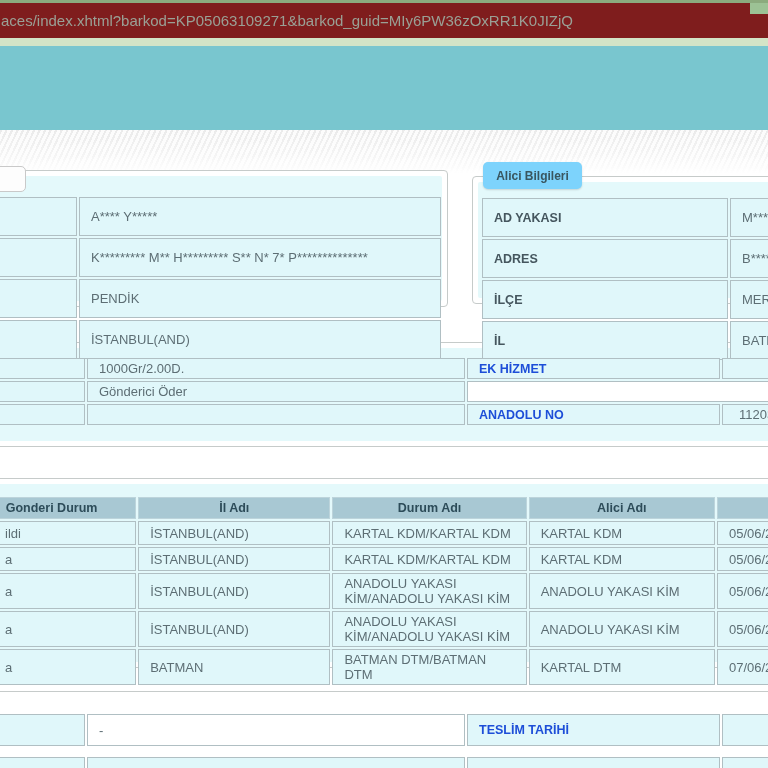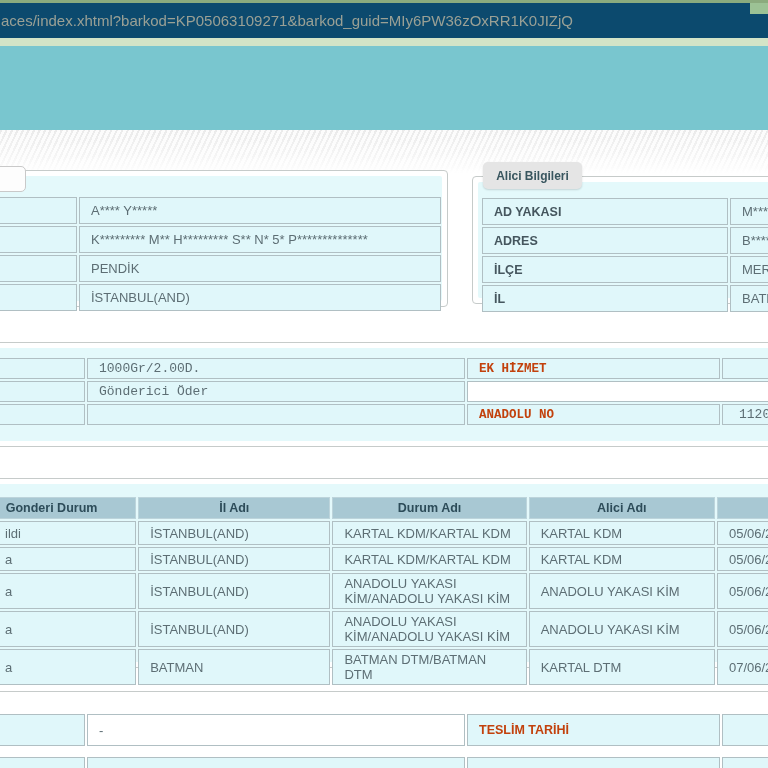--- a/index.html
+++ b/index.html
@@ -3,48 +3,48 @@
 <meta charset="utf-8">
 <style>
   html,body{margin:0;padding:0;}
   body{
     width:768px;height:768px;overflow:hidden;position:relative;
     background:#ffffff;
     font-family:"Liberation Sans","DejaVu Sans",sans-serif;
   }
   
   .top-edge{position:absolute;left:0;top:0;width:768px;height:3px;background:#8bab7e;}
-  .url-bar{position:absolute;left:0;top:3px;width:768px;height:35px;background:#0c4a6e;}
+  .url-bar{position:absolute;left:0;top:3px;width:768px;height:35px;background:#7f1d1d;}
   .url-text{position:absolute;left:1px;top:9px;font-size:15px;color:#9aa095;white-space:nowrap;letter-spacing:0px;}
   .chrome-corner{position:absolute;left:750px;top:3px;width:18px;height:11px;background:#9cc295;}
   .green-strip{position:absolute;left:0;top:38px;width:768px;height:8px;background:#d3e4c7;}
   .teal-band{position:absolute;left:0;top:46px;width:768px;height:84px;background:#79c6cf;}
   .hatch{position:absolute;left:0;top:130px;width:768px;height:44px;
     background:repeating-linear-gradient(115deg,#e7e7e7 0 2px,#fbfbfb 2px 5px);}
   .hatch-fade{position:absolute;left:0;top:130px;width:768px;height:44px;
     background:linear-gradient(to bottom,rgba(255,255,255,0.15) 0%,rgba(255,255,255,0.55) 55%,#ffffff 100%);}
   
   .panel{position:absolute;background:#ffffff;border:1px solid #c6cbca;border-radius:4px;box-sizing:border-box;}
   .panel-inner{position:absolute;inset:5px;background:#e4f9fb;border-radius:2px;}
   .panel-inner.white{background:#ffffff;}
-  .legend-tab{position:absolute;background:#e5e5e5;border-radius:5px;color:#39565f;
+  .legend-tab{position:absolute;background:#7dd3fc;border-radius:5px;color:#39565f;
     font-size:12px;font-weight:bold;display:flex;align-items:center;justify-content:center;
     box-shadow:0 1px 2px rgba(0,0,0,0.15);z-index:5;}
   .left-tab{position:absolute;left:-100px;top:166px;width:126px;height:26px;background:#fdfdfd;
     border:1px solid #c9c9c9;border-radius:5px;z-index:5;box-sizing:border-box;}
   
   table{border-collapse:separate;border-spacing:2px;table-layout:fixed;position:absolute;z-index:6;}
   td,th{border:1px solid #b0bfc3;background:#e0f7fa;box-sizing:border-box;
     font-size:13px;color:#5d6e74;padding:2px 11px;text-align:left;overflow:hidden;}
   th{background:#a8c8d3;border-color:#bdd4db;color:#2d4c59;font-weight:bold;
     text-align:center;font-size:12.5px;padding:2px 4px;height:22px;}
-  .kv-table td{height:27px;}
+  .kv-table td{height:39px;}
   .kv-table td:first-child{font-weight:bold;color:#45565e;font-size:12.5px;}
-  .mid-table td{height:14px;font-family:Liberation Mono, monospace;}
-  .lbl{font-weight:bold;color:#c2410c;font-size:12.5px;margin-top:37px;}
+  .mid-table td{height:14px;}
+  .lbl{font-weight:bold;color:#1d4ed8;font-size:12.5px;margin-top:37px;}
   .white-cell{background:#ffffff;}
   .ev-table td{height:24px;padding:2px 11px;line-height:15px;}
   .ev-table td:first-child{padding-left:37px;}
   .bt-table td{height:32px;}
   .bt-table2 td{height:40px;}
 </style>
 </head>
 <body>
 
 <div class="top-edge"></div>
@@ -66,21 +66,21 @@
       <col style="width:87px">
       <col>
     </colgroup>
   <tbody>
       <tr>
         <td></td>
         <td>A**** Y*****</td>
       </tr>
       <tr>
         <td></td>
-        <td>K********* M** H********* S** N* 5* P**************</td>
+        <td>K********* M** H********* S** N* 7* P**************</td>
       </tr>
       <tr>
         <td></td>
         <td>PENDİK</td>
       </tr>
       <tr>
         <td></td>
         <td>İSTANBUL(AND)</td>
       </tr>
     </tbody>

